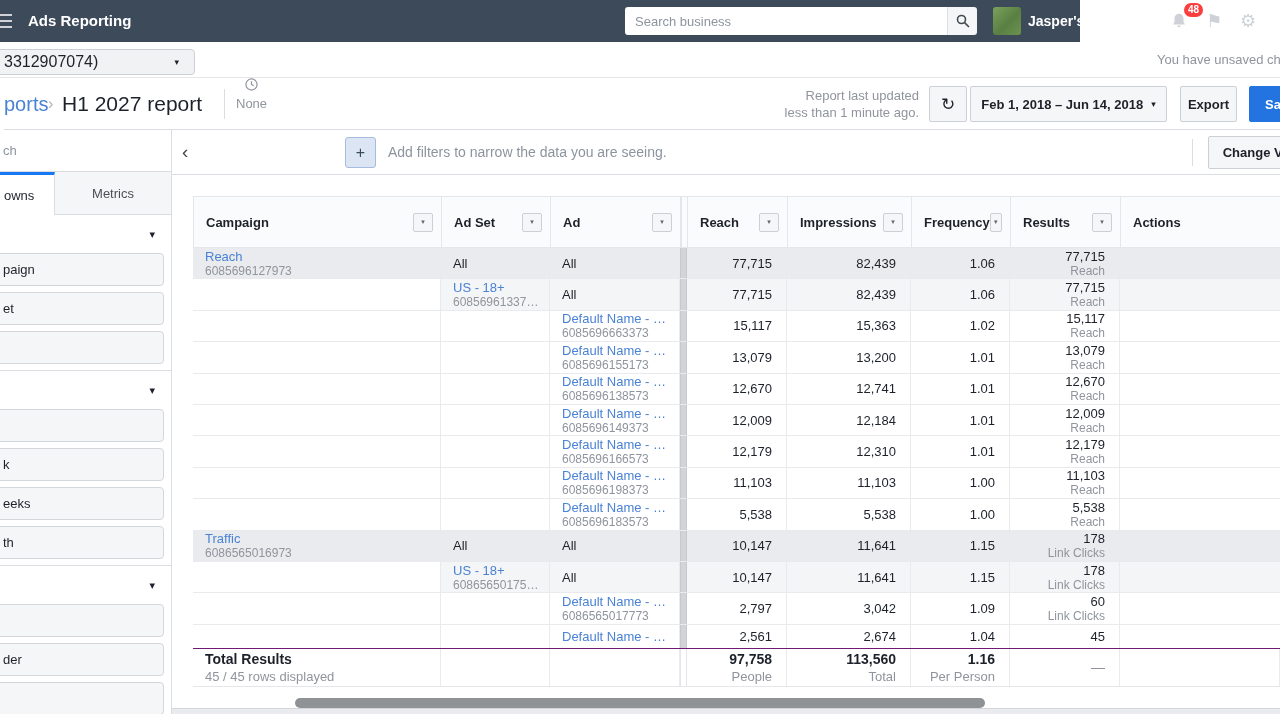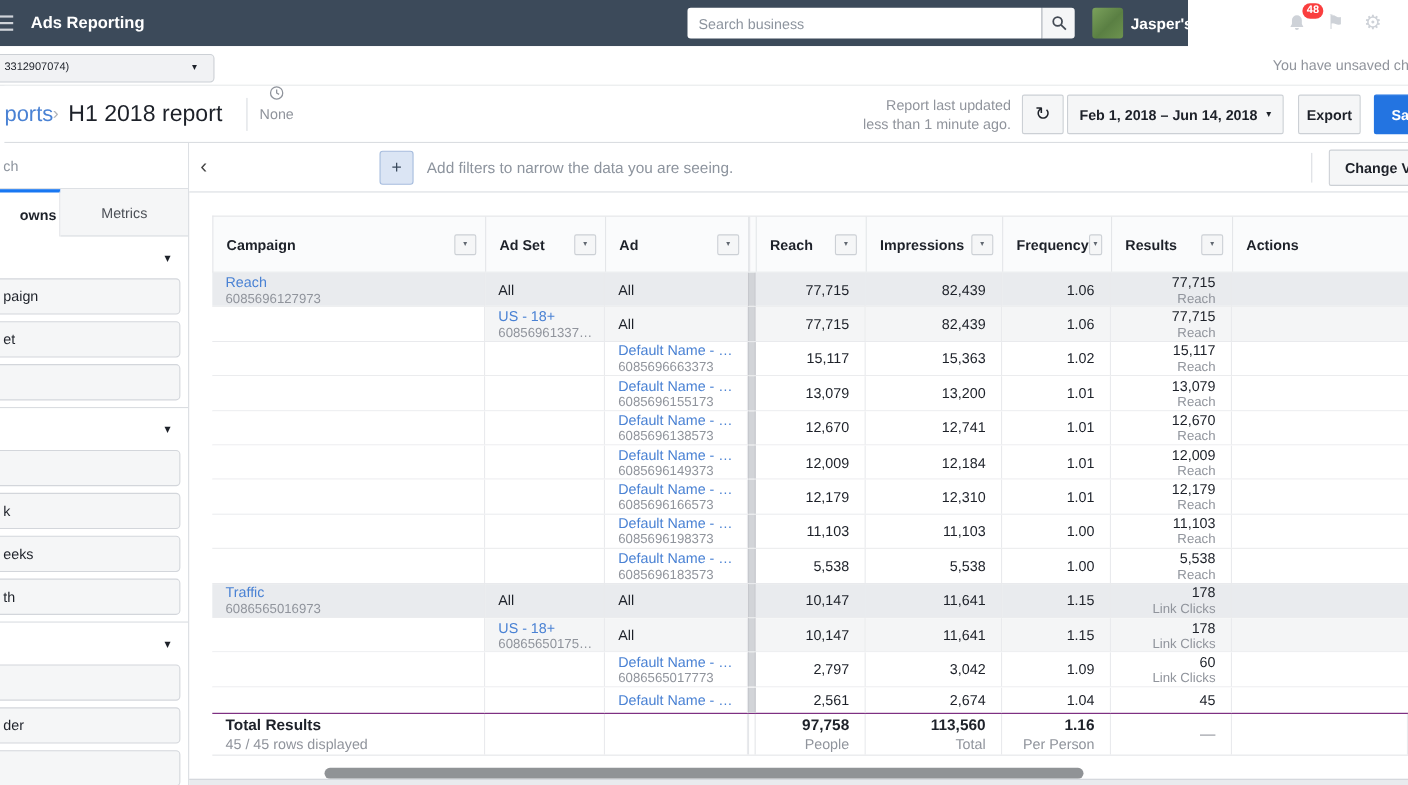--- a/index.html
+++ b/index.html
@@ -18,21 +18,21 @@
   .avatar { position:absolute; left:993px; top:7px; width:28px; height:28px; border-radius:3px; background:linear-gradient(135deg,#7ba15c 0%,#5a7f43 55%,#6d934f 100%); }
   .tn-account { position:absolute; left:1028px; top:0; line-height:42px; color:#fff; font-size:14px; font-weight:bold; }
   .tn-caret { position:absolute; left:1138px; top:0; line-height:42px; color:#fff; font-size:9px; font-family:"DejaVu Sans",sans-serif; }
   .tn-div { position:absolute; top:11px; width:1px; height:20px; background:rgba(255,255,255,.25); }
   .tn-icon { position:absolute; top:11px; color:#ced2d8; font-size:18px; line-height:20px; font-family:"DejaVu Sans",sans-serif; }
   .badge { position:absolute; left:1184px; top:3px; background:#FA3E3E; color:#fff; font-size:10px; font-weight:bold; line-height:14px; padding:0 4px; border-radius:8px; }
 
   
   .acct-bar { position:absolute; left:0; top:42px; width:1280px; height:36px; background:#fff; border-bottom:1px solid #e4e6e9; }
   .acct-select { position:absolute; left:-40px; top:7px; width:235px; height:26px; background:#f1f2f4; border:1px solid #ccd0d5; border-radius:4px; }
-  .acct-select .val { position:absolute; left:43px; top:0; line-height:24px; font-size:10px; color:#1d2129; }
+  .acct-select .val { position:absolute; left:43px; top:0; line-height:24px; font-size:16px; color:#1d2129; }
   .acct-select .crt { position:absolute; right:15px; top:0; line-height:24px; font-size:9px; color:#1d2129; font-family:"DejaVu Sans",sans-serif; }
   .unsaved { position:absolute; left:1157px; top:0; line-height:35px; font-size:13px; color:#90949c; white-space:nowrap; }
 
   
   .report-bar { position:absolute; left:4px; top:78px; width:1280px; height:52px; background:#fff; border-bottom:1px solid #dadde1; }
   .crumb { position:absolute; left:0; top:0; line-height:52px; font-size:20px; color:#4a82d4; }
   .crumb-sep { position:absolute; left:44px; top:0; line-height:52px; font-size:16px; color:#b0b3b8; }
   .rpt-title { position:absolute; left:58px; top:0; line-height:52px; font-size:21px; color:#1d2129; }
   .rpt-div { position:absolute; left:220px; top:11px; width:1px; height:30px; background:#dadde1; }
   .sched { position:absolute; left:232px; top:0; height:52px; display:flex; align-items:center; gap:5px; color:#90949c; font-size:13px;flex-direction:column; }
@@ -41,21 +41,21 @@
   .refresh-btn { position:absolute; left:925px; top:8px; width:38px; height:36px; font-size:17px; font-weight:normal; font-family:"DejaVu Sans",sans-serif; }
   .date-btn { position:absolute; left:966px; top:8px; width:197px; height:36px; gap:8px; }
   .date-btn .crt { font-size:9px; font-family:"DejaVu Sans",sans-serif; }
   .export-btn { position:absolute; left:1176px; top:8px; width:57px; height:36px; }
   .save-btn { position:absolute; left:1245px; top:8px; width:70px; height:36px; background:#2374E1; border:1px solid #2374E1; color:#fff; justify-content:flex-start; padding-left:15px; }
 
   
   .sidebar { position:absolute; left:0; top:130px; width:172px; height:584px; background:#fff; border-right:1px solid #dadde1; overflow:hidden; }
   .sb-search { height:42px; border-bottom:1px solid #dadde1; display:flex; align-items:center; padding-left:3px; font-size:13px; color:#8d949e; }
   .sb-tabs { height:43px; display:flex; }
-  .sb-tab-active { width:55px; border-top:3px solid #1877f2; border-right:1px solid #dadde1; background:#fff; font-size:13px; font-weight:bold; color:#1d2129; display:flex; align-items:center; padding-left:18px; }
+  .sb-tab-active { width:55px; border-top:3px solid #1877f2; border-right:1px solid #dadde1; background:#fff; font-size:13px; font-weight:normal; color:#1d2129; display:flex; align-items:center; padding-left:4px; }
   .sb-tab-inactive { flex:1; background:#f5f6f7; border-bottom:1px solid #dadde1; font-size:13px; color:#4b4f56; display:flex; align-items:center; justify-content:center; }
   .sec-head { height:38px; display:flex; align-items:center; justify-content:flex-end; padding-right:16px; }
   .sec-caret { font-size:11px; color:#1d2129; font-family:"DejaVu Sans",sans-serif; }
   .sb-item { height:33px; margin:0 7px 6px -20px; background:#f5f6f7; border:1px solid #d3d6db; border-radius:4px; display:flex; align-items:center; padding-left:22px; font-size:13px; color:#1d2129; cursor:pointer; }
   .sb-div { height:1px; background:#dadde1; margin:6px 0 0 0; }
 
   
   .filter-bar { position:absolute; left:172px; top:130px; width:1108px; height:45px; background:#fff; border-bottom:1px solid #dadde1; }
   .fb-collapse { position:absolute; left:10px; top:0; line-height:44px; font-size:19px; color:#444; cursor:pointer; }
   .chip { position:absolute; left:26px; top:7px; height:31px; background:#ccd8eb; border:1px solid #a6bcdd; border-radius:3px; display:flex; align-items:center; gap:12px; padding:0 12px; font-size:13px; color:#5f6a7d; }
@@ -142,21 +142,21 @@
     <div class="acct-select">
       <span class="val">3312907074)</span>
       <span class="crt">▾</span>
     </div>
     <div class="unsaved">You have unsaved ch</div>
   </div>
 
   <div class="report-bar">
     <div class="crumb">ports</div>
     <div class="crumb-sep">›</div>
-    <div class="rpt-title">H1 2018 report</div>
+    <div class="rpt-title">H1 2027 report</div>
     <div class="rpt-div"></div>
     <div class="sched">
       <span>
         <svg width="13" height="13" viewBox="0 0 14 14">
             <circle cx="7" cy="7" r="6" fill="none" stroke="#90949c" stroke-width="1.3"></circle>
             <path d="M7 3.5V7l2.4 1.4" fill="none" stroke="#90949c" stroke-width="1.3"></path>
           </svg>
       </span>
       <span>None</span>
     </div>

